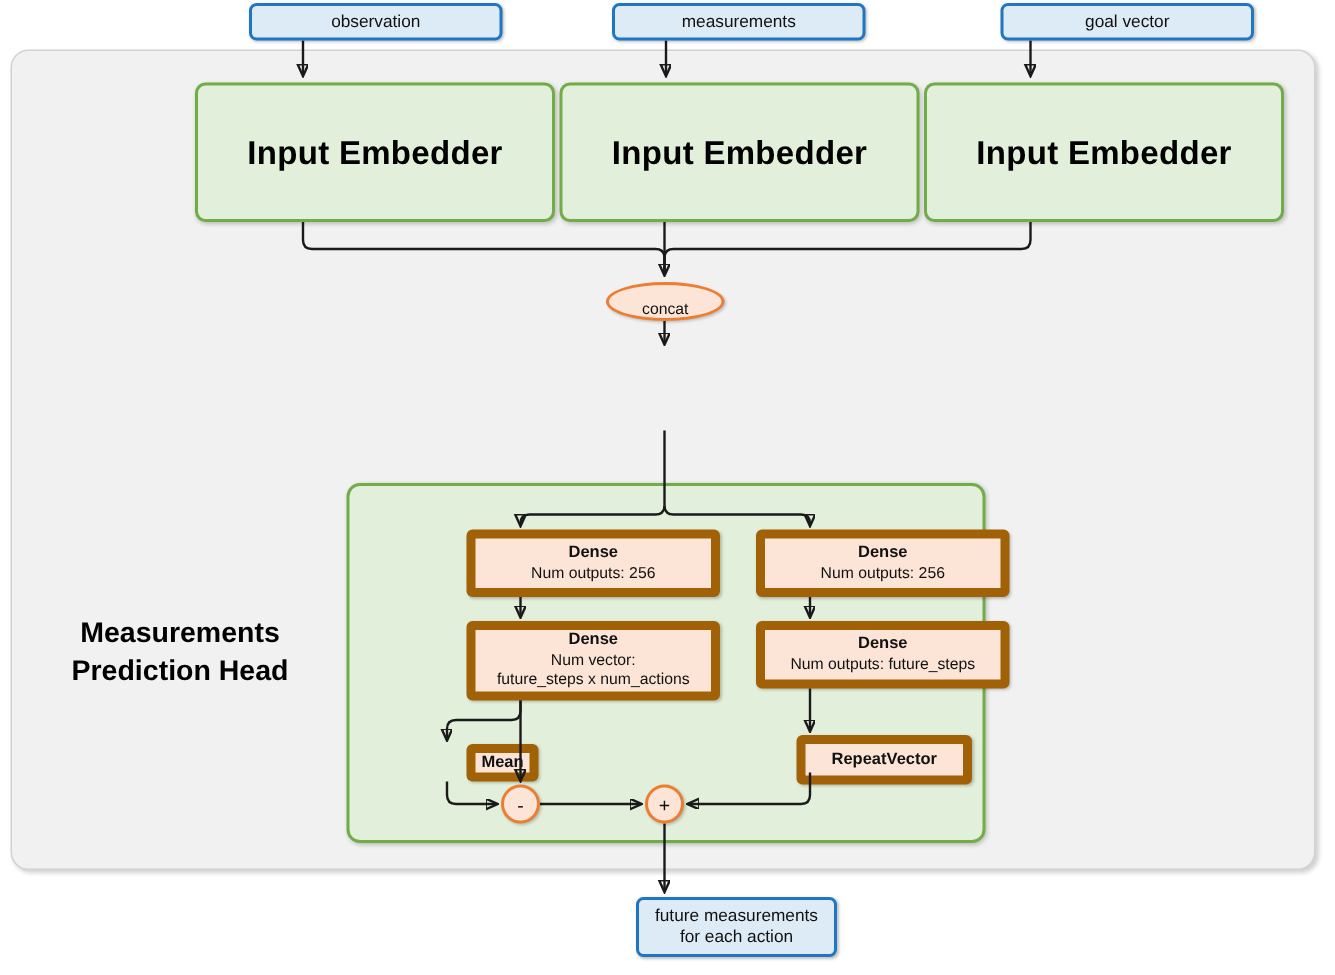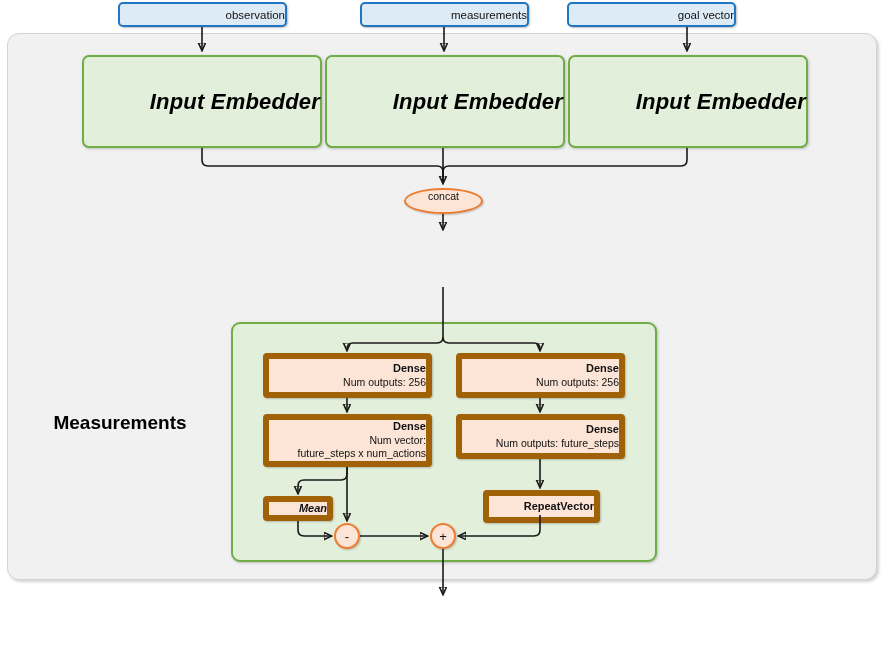--- a/index.html
+++ b/index.html
@@ -11,25 +11,26 @@
     overflow:hidden;
   }
   #stage{position:absolute;left:0;top:0;width:890px;height:650px;}
 
   
   .node{
     position:absolute;
     box-sizing:border-box;
     display:flex;
     flex-direction:column;
-    align-items:flex-end;
+    align-items:center;
     justify-content:center;
     text-align:center;
     border-radius:6px;
     z-index:3;
+    margin-left:48px;
   }
 
   
   .frame{
     position:absolute;
     box-sizing:border-box;
     background:#f1f1f1;
     border:1px solid #d2d2d2;
     border-radius:12px;
     box-shadow:2px 2px 3px rgba(0,0,0,0.18);
@@ -50,21 +51,21 @@
   }
 
   
   .green{
     background:#e2efda;
     border:2px solid #70ad47;
     border-radius:7px;
     color:#000;
     box-shadow:1px 1px 3px rgba(0,0,0,0.22);
   }
-  .green.big-label{font-size:22px;font-weight:bold;letter-spacing:.2px;font-style:italic;}
+  .green.big-label{font-size:22px;font-weight:bold;letter-spacing:.2px;}
 
   
   .headbox{
     position:absolute;
     box-sizing:border-box;
     background:#e2efda;
     border:2px solid #70ad47;
     border-radius:9px;
     box-shadow:1px 1px 3px rgba(0,0,0,0.22);
     z-index:2;
@@ -82,21 +83,21 @@
   }
   .orange .ttl{font-weight:bold;font-size:11px;}
 
   
   .ellipse{
     position:absolute;
     box-sizing:border-box;
     background:#fce4d6;
     border:2px solid #ed7d31;
     border-radius:50%;
-    display:flex;align-items:flex-start;justify-content:center;
+    display:flex;align-items:flex-end;justify-content:center;
     font-size:10.5px;color:#111;
     box-shadow:1px 1px 2px rgba(0,0,0,0.22);
     z-index:5;
   }
 
   
   .op{
     position:absolute;
     box-sizing:border-box;
     width:26px;height:26px;
@@ -129,21 +130,21 @@
 <div id="stage">
 
   <div class="frame" style="left:7px;top:33px;width:870px;height:547px;"></div>
 
   <div class="node io" style="left:118px;top:2px;width:169px;height:25px;">
     <span>observation</span>
   </div>
   <div class="node io" style="left:360px;top:2px;width:169px;height:25px;">
     <span>measurements</span>
   </div>
-  <div class="node io" style="left:567px;top:2px;width:169px;height:25px;">
+  <div class="node io" style="left:619px;top:2px;width:169px;height:25px;">
     <span>goal vector</span>
   </div>
 
   <div class="node green big-label" style="left:82px;top:55px;width:240px;height:93px;">
     <span>Input Embedder</span>
   </div>
   <div class="node green big-label" style="left:325px;top:55px;width:240px;height:93px;">
     <span>Input Embedder</span>
   </div>
   <div class="node green big-label" style="left:568px;top:55px;width:240px;height:93px;">
@@ -152,34 +153,35 @@
 
   <div class="ellipse" style="left:404px;top:188px;width:79px;height:26px;">
     <span>concat</span>
   </div>
 
 
   <div class="headbox" style="left:231px;top:322px;width:426px;height:240px;"></div>
 
   <div class="section-label" style="left:20px;top:410px;width:200px;">
     <div>Measurements</div>
+    <div>Prediction Head</div>
   </div>
 
   <div class="node orange" style="left:263px;top:353px;width:169px;height:45px;">
     <span class="ttl">Dense</span>
     <span>Num outputs: 256</span>
   </div>
 
   <div class="node orange" style="left:263px;top:414px;width:169px;height:53px;">
     <span class="ttl">Dense</span>
     <span>Num vector:</span>
     <span>future_steps x num_actions</span>
   </div>
 
-  <div class="node orange" style="left:263px;top:496px;width:70px;height:25px;font-style:italic;">
+  <div class="node orange" style="left:263px;top:496px;width:48px;height:25px;">
     <span class="ttl">Mean</span>
   </div>
 
   <div class="node orange" style="left:456px;top:353px;width:169px;height:45px;">
     <span class="ttl">Dense</span>
     <span>Num outputs: 256</span>
   </div>
 
   <div class="node orange" style="left:456px;top:414px;width:169px;height:45px;">
     <span class="ttl">Dense</span>
@@ -190,20 +192,24 @@
     <span class="ttl">RepeatVector</span>
   </div>
 
   <div class="op" style="left:334px;top:523px;">
     <span>-</span>
   </div>
   <div class="op" style="left:430px;top:523px;">
     <span>+</span>
   </div>
 
+  <div class="node io" style="left:376px;top:598px;width:134px;height:40px;">
+    <span>future measurements</span>
+    <span>for each action</span>
+  </div>
 
   <svg class="wires" viewBox="0 0 890 650">
     <defs>
       <marker id="ah" markerWidth="9" markerHeight="9" refX="7.2" refY="3.6" orient="auto" markerUnits="userSpaceOnUse">
         <path d="M0,0 L8,3.6 L0,7.2 z" fill="#1a1a1a" stroke="none"></path>
       </marker>
     </defs>
 
     <line x1="202" y1="27" x2="202" y2="50" marker-end="url(#ah)"></line>
     <line x1="444" y1="27" x2="444" y2="50" marker-end="url(#ah)"></line>

